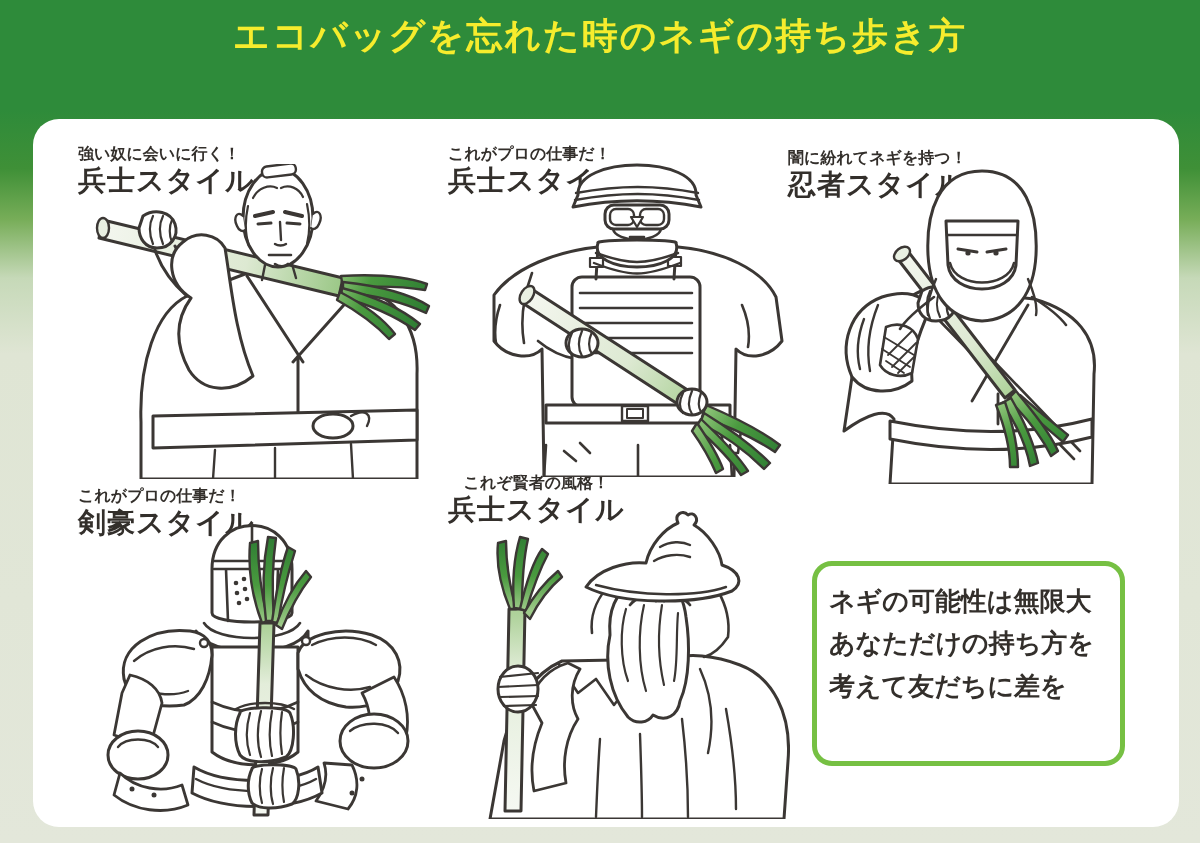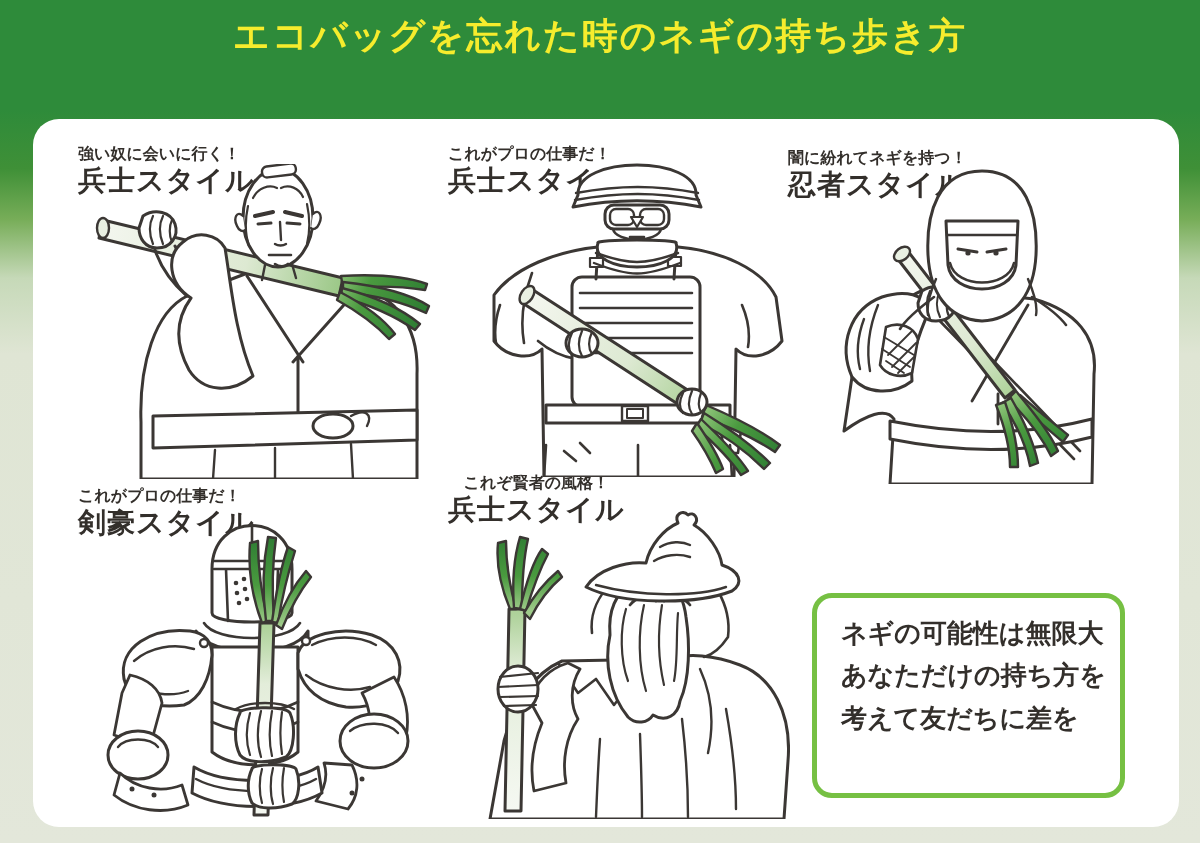--- a/index.html
+++ b/index.html
@@ -20,23 +20,23 @@
   .card{
     position:absolute;left:33px;top:95px;width:1146px;height:708px;
     background:#fff;border-radius:26px;margin-top:24px;
   }
   .label{position:absolute;color:#332f2b;line-height:1.15;}
   .label .tagline{display:block;font-size:16px;font-weight:700;}
   .label .stylename{display:block;font-size:28px;font-weight:800;margin-top:2px;letter-spacing:1px;}
   .art{position:absolute;}
   .art svg{display:block;}
   .callout{
-    position:absolute;left:779px;top:474px;width:313px;height:205px;
+    position:absolute;left:779px;top:442px;width:313px;height:205px;
     box-sizing:border-box;border:5px solid var(--callout-green,#76c043);
-    border-radius:20px;background:#fff;padding:14px 24px;
+    border-radius:20px;background:#fff;padding:14px 12px;
   }
   .callout .line{display:block;font-size:26px;font-weight:800;color:#332f2b;line-height:1.63;white-space:nowrap;}
 </style>
 </head>
 <body>
 
 <div class="page">
 
   <div class="title">エコバッグを忘れた時のネギの持ち歩き方</div>
 

